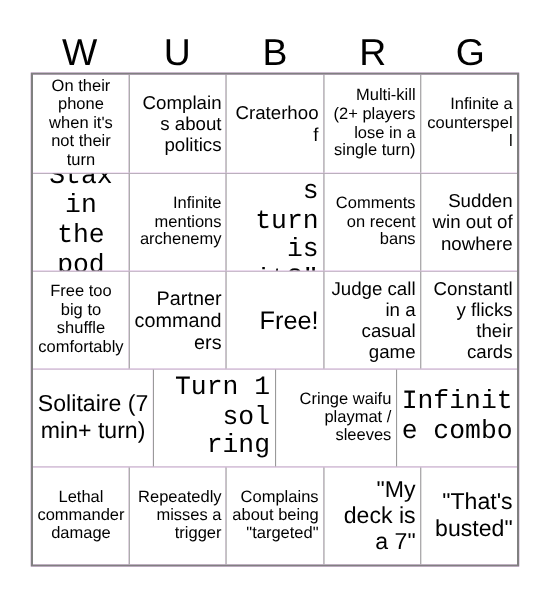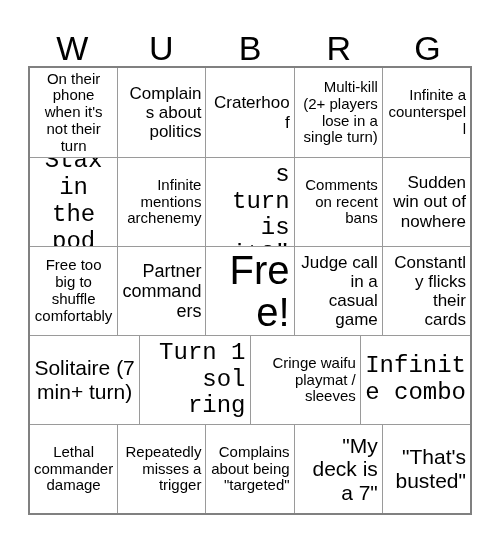--- a/index.html
+++ b/index.html
@@ -83,21 +83,21 @@
     overflow-wrap: break-word;
     hyphens: none;
   }
 
   
   .t-xs  { font-size: 18px; }
   .t-sm  { font-size: 15px; }
   .t-md  { font-size: 17px; }
   .t-lg  { font-size: 21px; }
   .t-xl  { font-size: 24px; font-family: Liberation Mono, monospace; }
-  .t-free { font-size: 40px; line-height: 1.05; }
+  .t-free { font-size: 23px; line-height: 1.05; }
 </style>
 </head>
 <body>
 
 <div id="bingo-card">
 
   <div class="header-row">
     <div class="header-cell">W</div>
     <div class="header-cell">U</div>
     <div class="header-cell">B</div>

